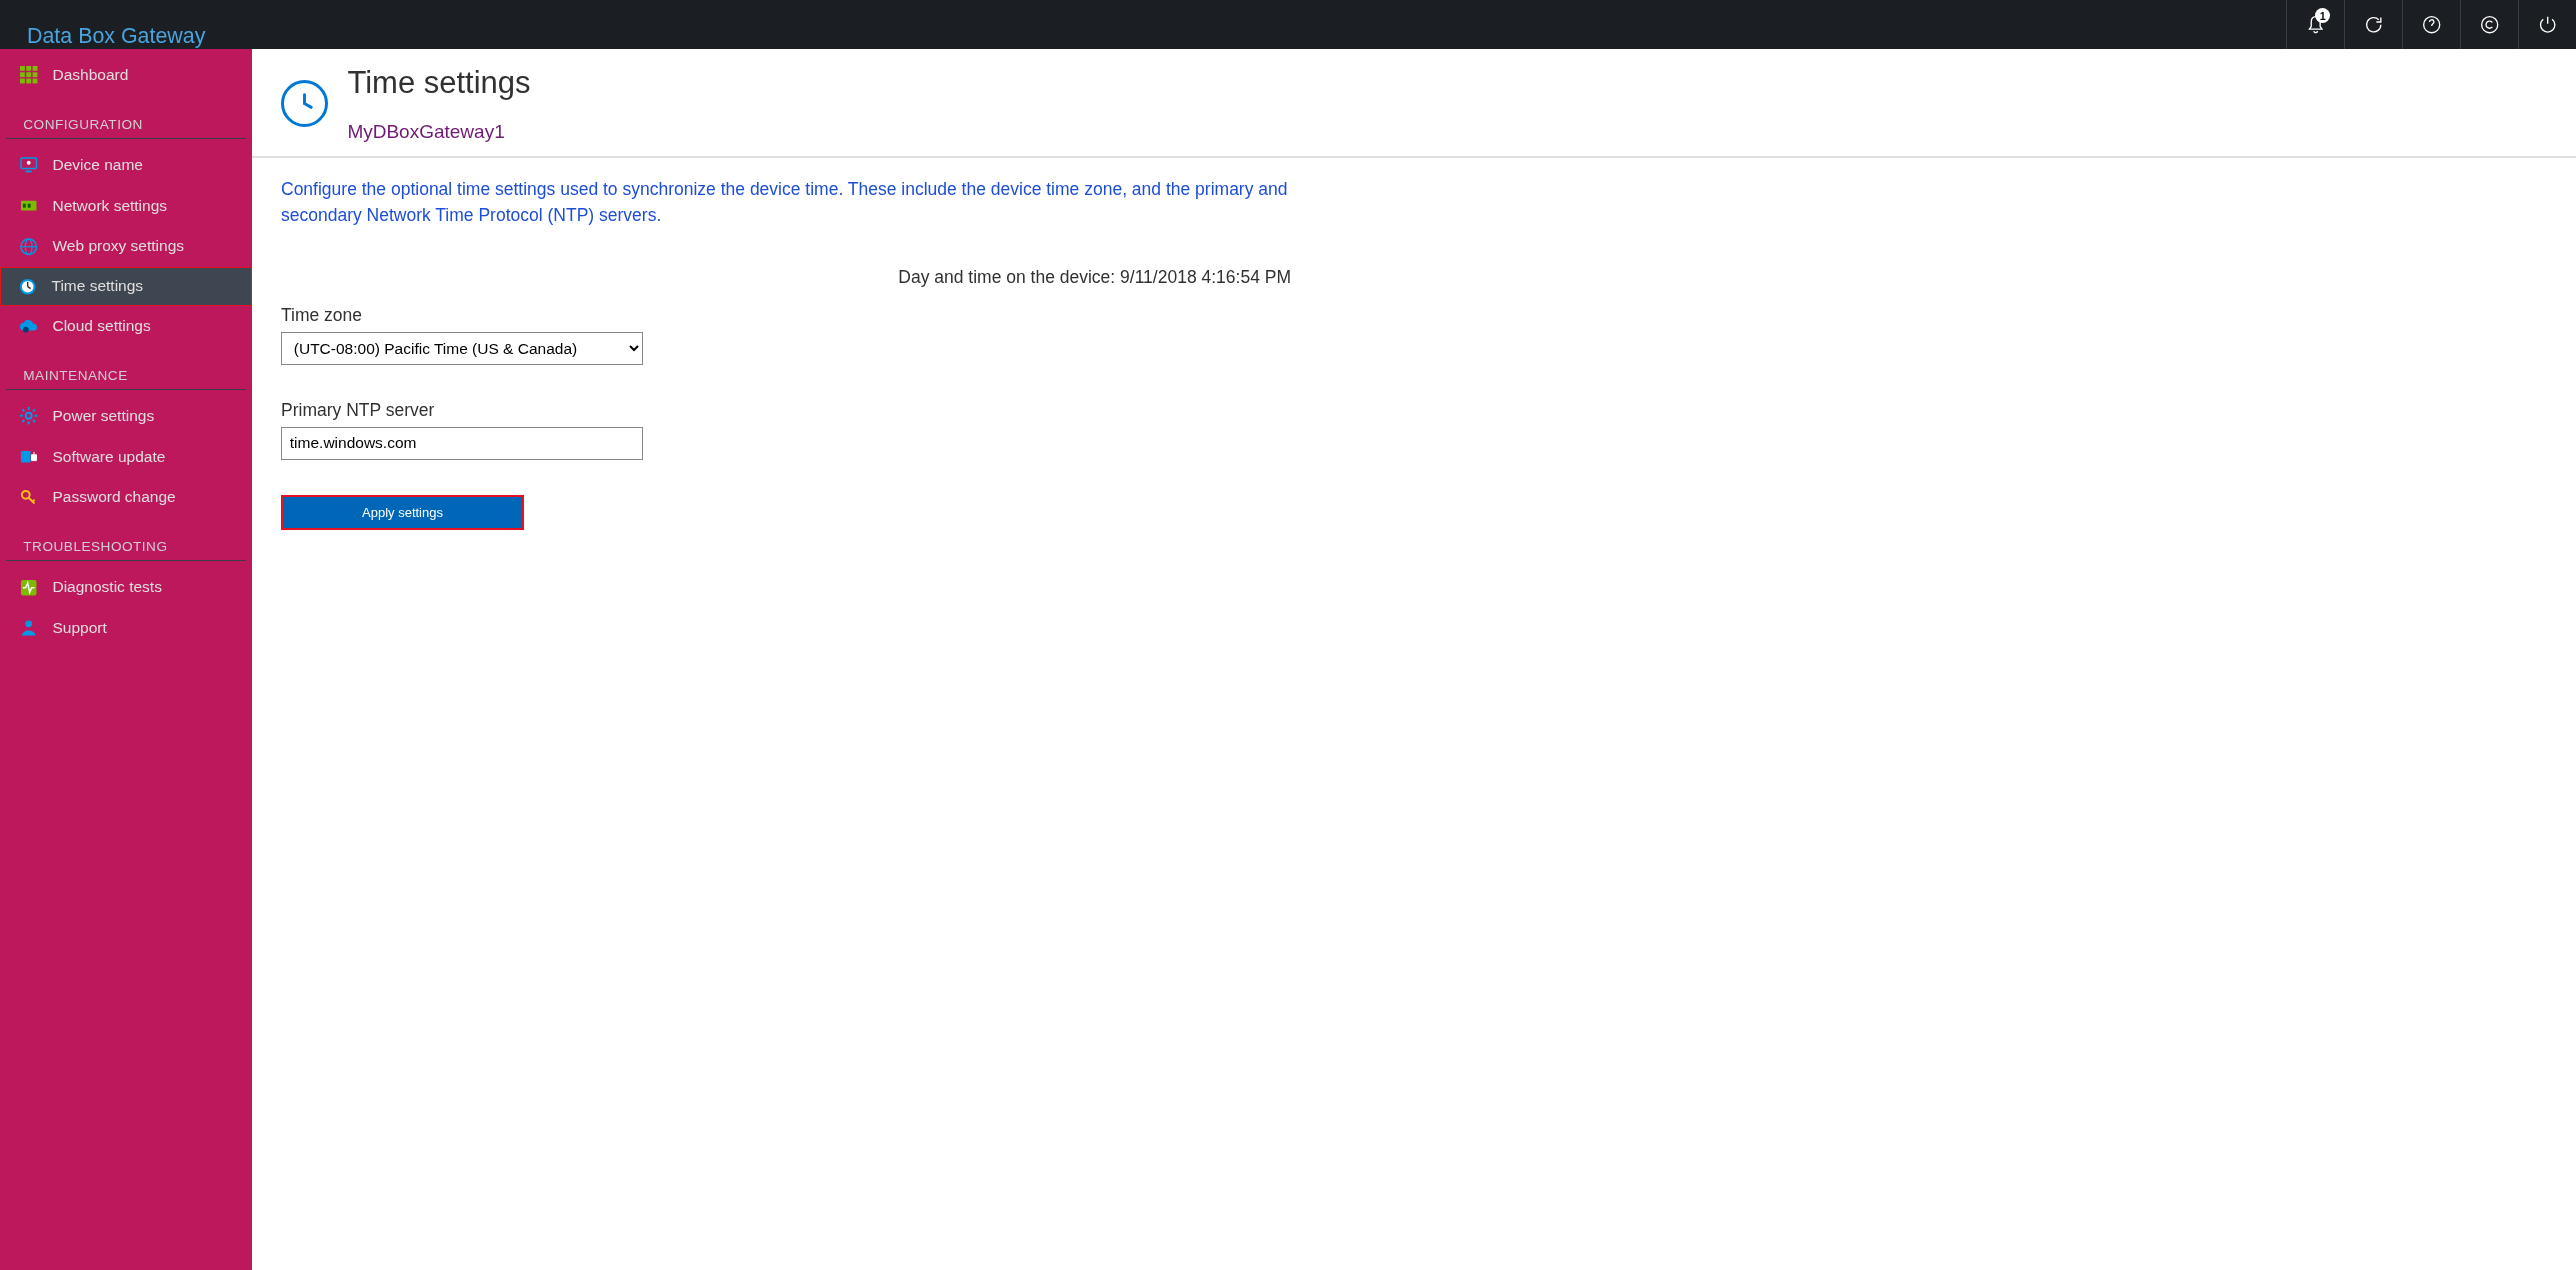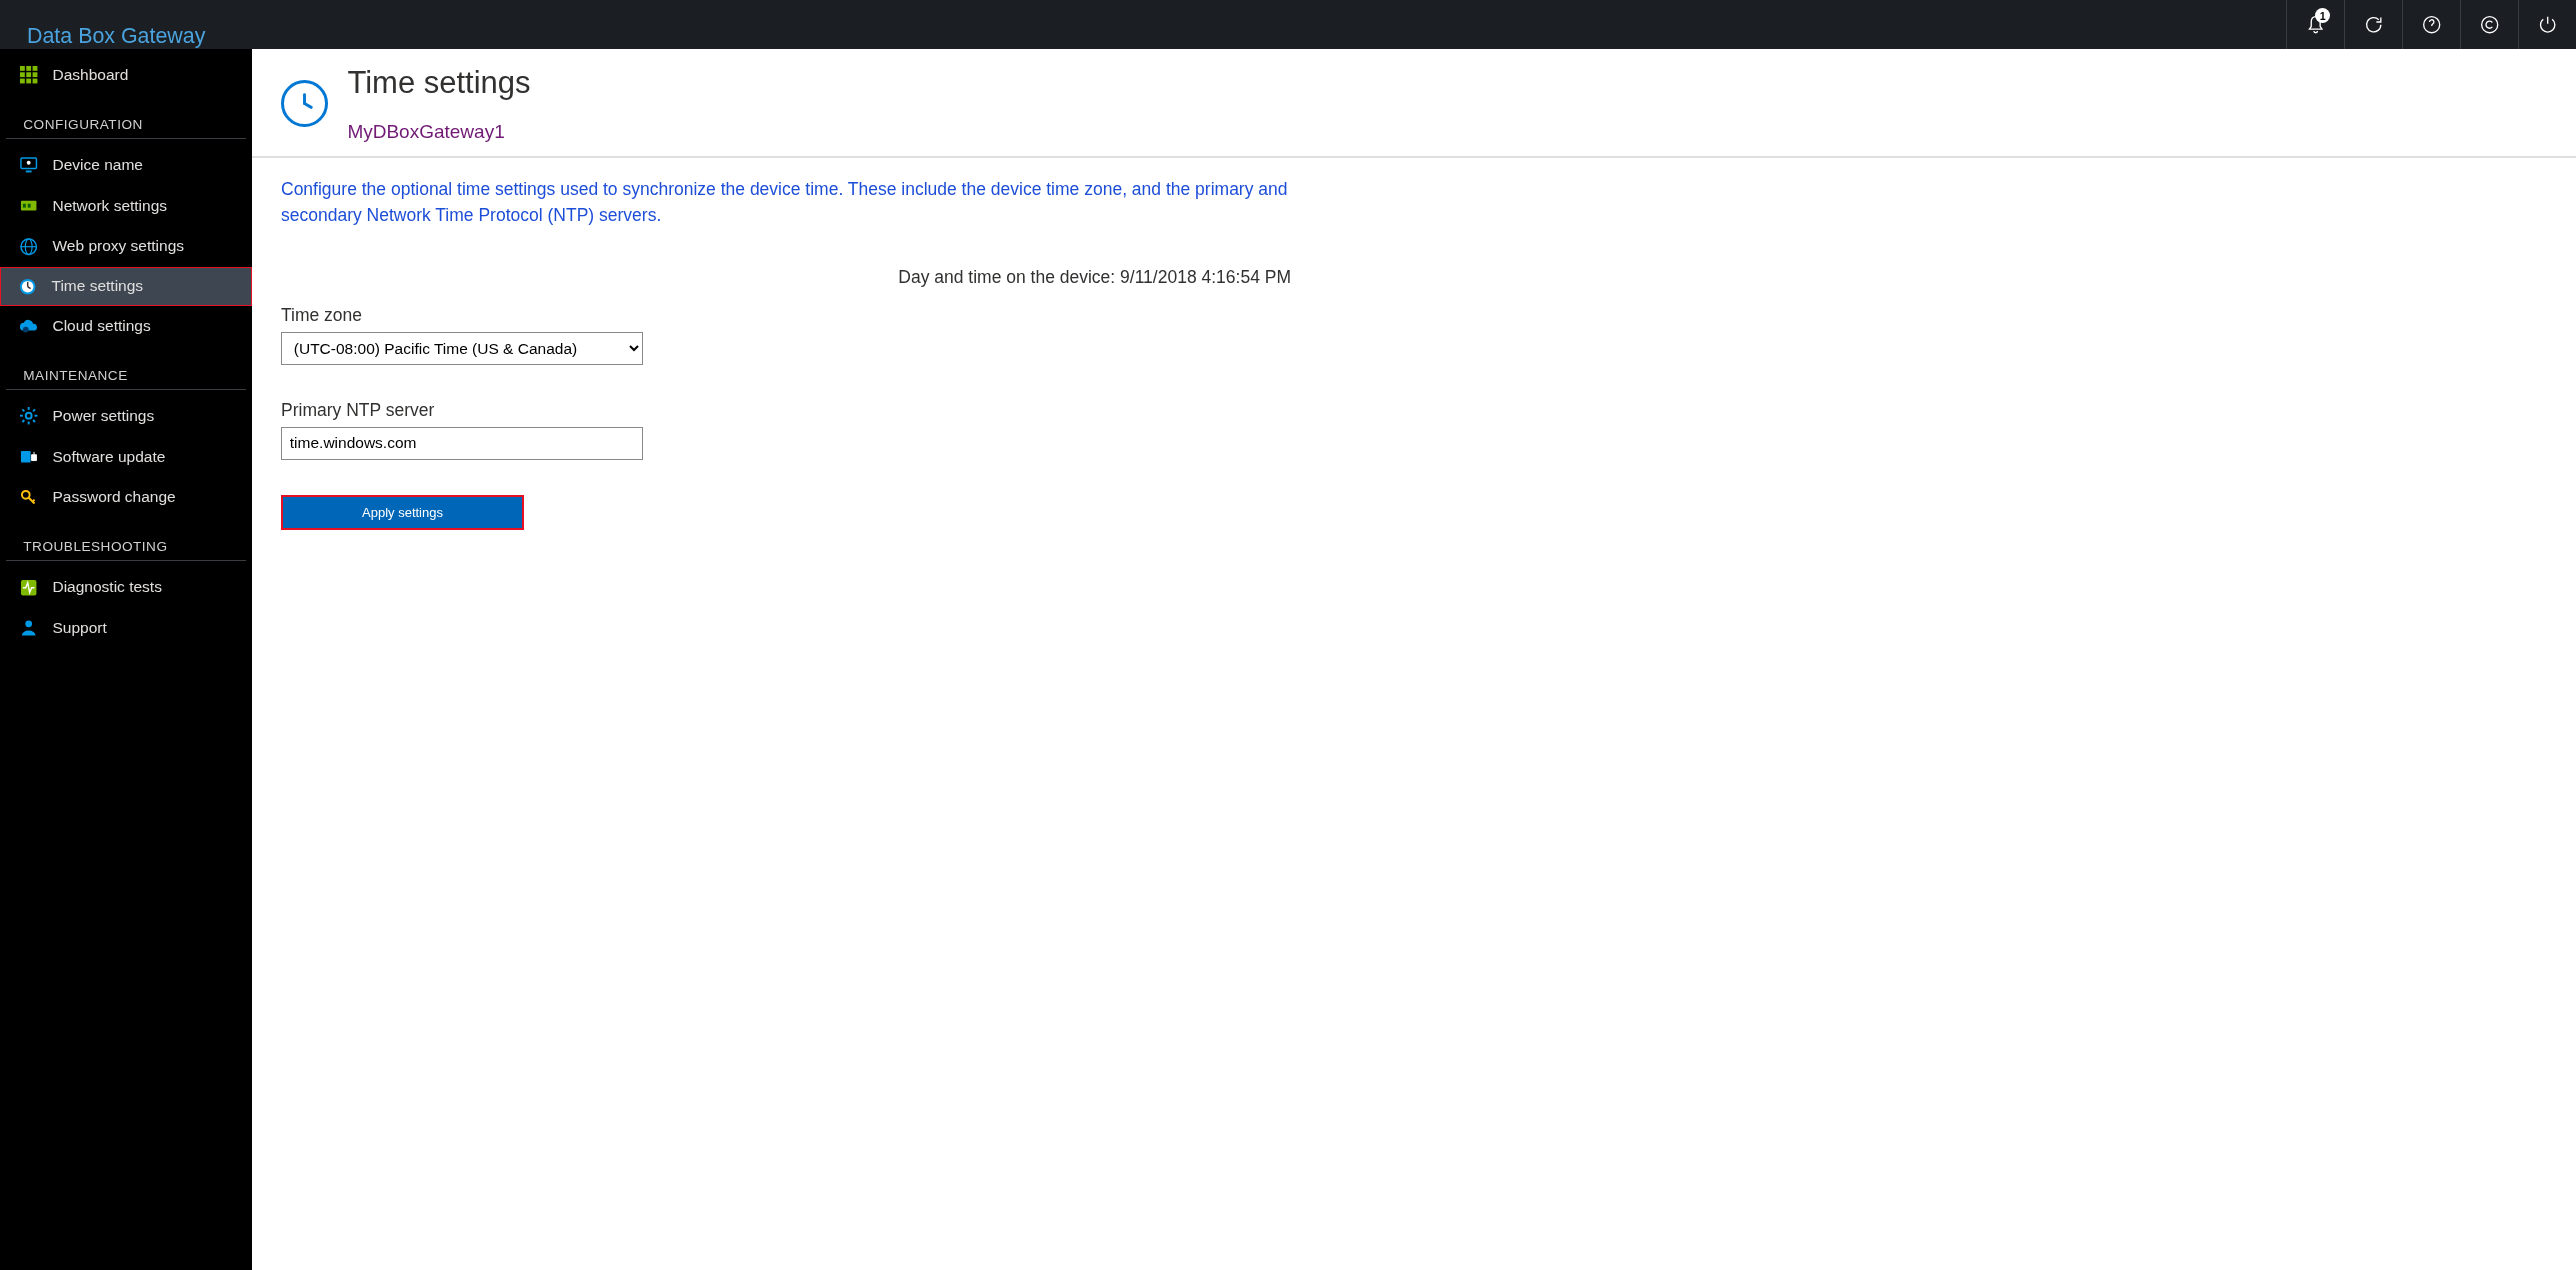--- a/index.html
+++ b/index.html
@@ -51,21 +51,21 @@
     display: flex;
     align-items: center;
     justify-content: center;
   }
   .layout {
     display: flex;
     min-height: calc(100vh - 49px);
   }
   .sidebar {
     width: 252px;
-    background: #000000;
+    background: #be185d;
     color: #e1dfdd;
     padding-top: 5.8px;
   }
   .side-item {
     display: flex;
     align-items: center;
     padding: 9.7px 17.5px;
     cursor: pointer;
     font-size: 15.5px;
     color: #e1dfdd;

